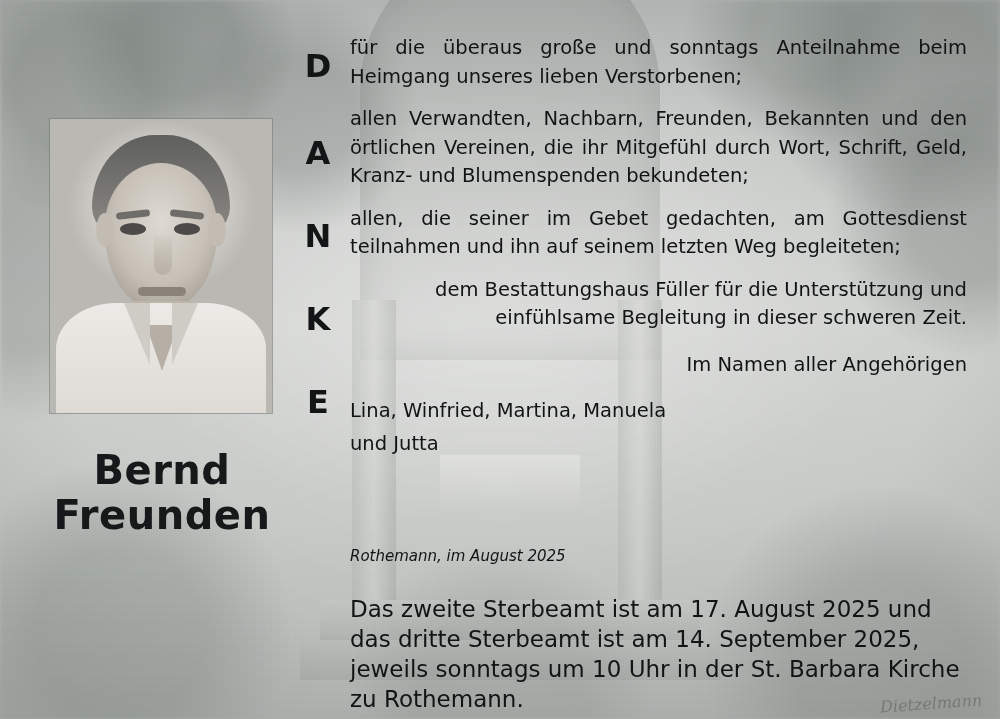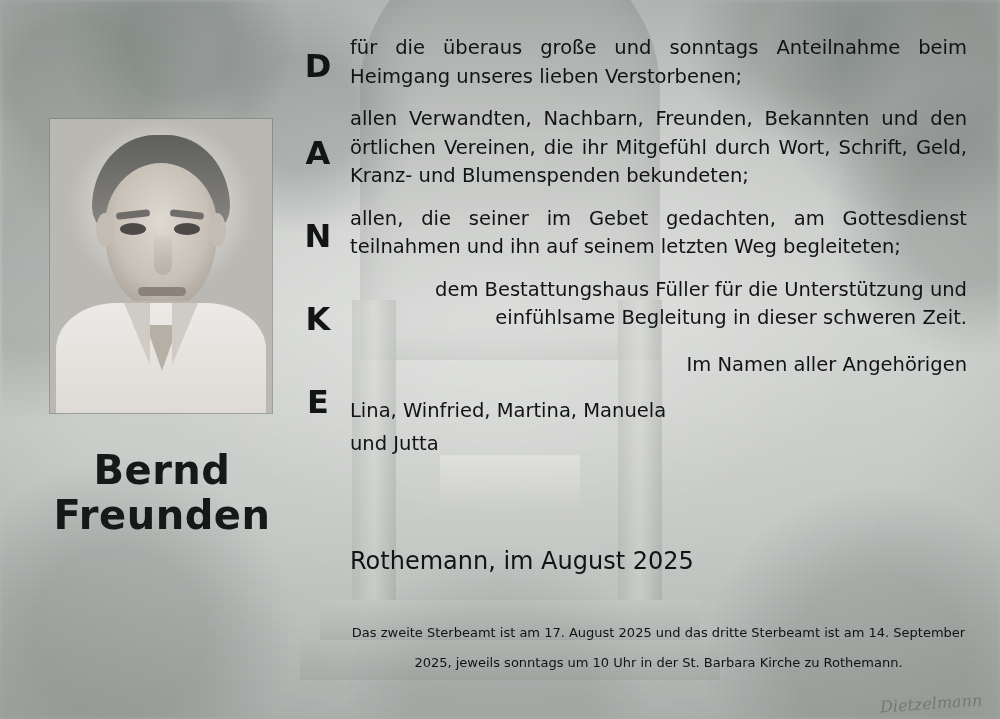--- a/index.html
+++ b/index.html
@@ -233,32 +233,32 @@
     margin: 0 0 4px 0;
   }
   .block-gap-top { margin-top: 18px; }
 
   .footer-note {
     position: absolute;
     left: 350px;
     top: 594px;
     width: 617px;
     color: #121315;
-    font-size: 13px;
+    font-size: 23px;
     line-height: 30px;
-    text-align: center;
-    margin-top: 24px;
+    text-align: left;
   }
   .place-line {
     position: absolute;
     left: 350px;
     top: 547px;
     width: 617px;
     color: #121315;
-    font-size: 24px;
+    font-size: 15px;
+    font-style: italic;
   }
   .signature-mark {
     position: absolute;
     right: 18px;
     bottom: 6px;
     font-family: "DejaVu Serif", serif;
     font-style: italic;
     font-size: 16px;
     color: #6e7370;
     opacity: 0.85;

